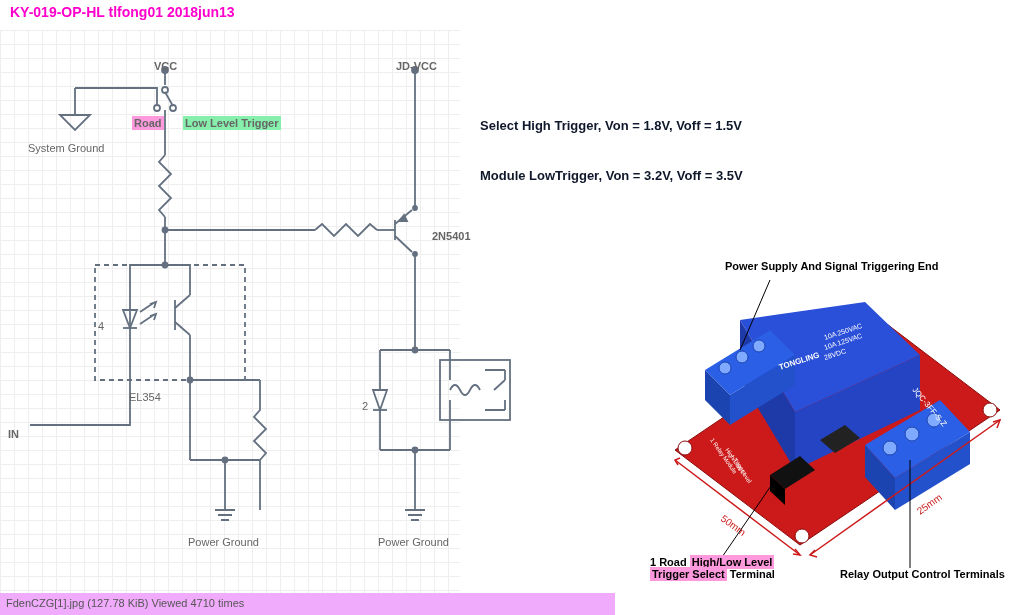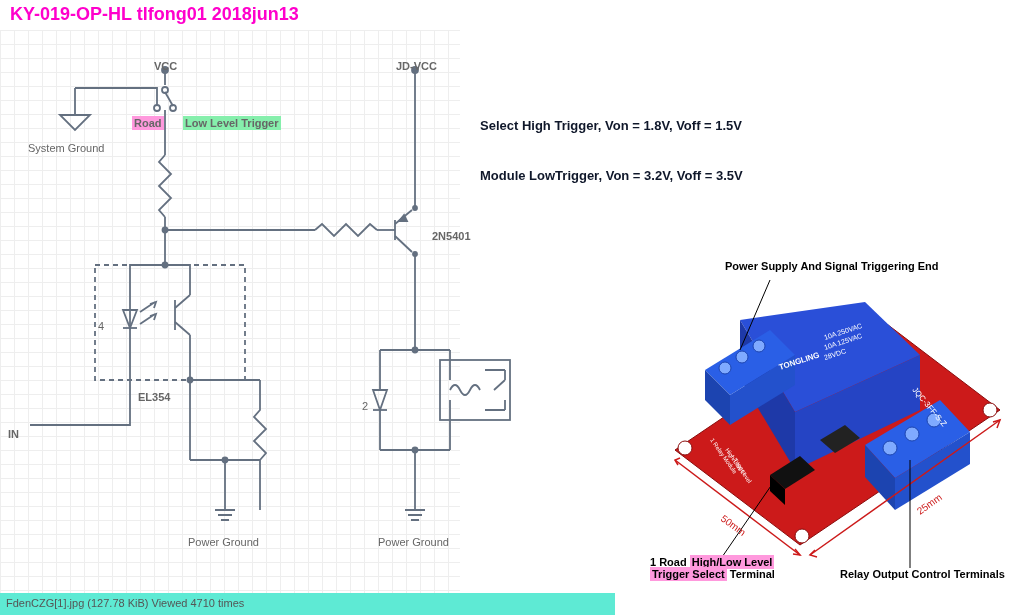--- a/index.html
+++ b/index.html
@@ -1,30 +1,30 @@
 <!DOCTYPE html>
 <html><head>
 <meta charset="utf-8">
 <style>
   * { box-sizing: border-box; margin: 0; padding: 0; }
   body { font-family: Arial, sans-serif; background: #fff; width: 1024px; height: 615px; position: relative; overflow: hidden; }
-  .title { position: absolute; top: 4px; left: 10px; color: #ff00cc; font-weight: bold; font-size: 18px; }
+  .title { position: absolute; top: 4px; left: 10px; color: #ff00cc; font-weight: bold; font-size: 14px; }
   .grid-area { position: absolute; top: 30px; left: 0; width: 460px; height: 565px;
     background-image: linear-gradient(#eee 1px, transparent 1px), linear-gradient(90deg, #eee 1px, transparent 1px);
     background-size: 14px 14px; }
   .schematic { position: absolute; top: 30px; left: 0; width: 560px; height: 565px; }
   .wire { stroke: #647080; stroke-width: 1.8; fill: none; }
   .dashed { stroke-dasharray: 5,4; }
   .lbl { position: absolute; font-size: 11px; color: #666; font-weight: bold; margin-top: 8px; }
   .hl-pink { background: #ff99dd; padding: 1px 2px; }
   .hl-yellow { background: #86efac; padding: 1px 2px; }
   .info-green { position: absolute; color: #0f172a; font-weight: bold; font-size: 13px; }
   .photo-area { position: absolute; top: 260px; left: 620px; width: 400px; height: 330px; }
   .ptxt { position: absolute; font-size: 11px; color: #000; font-weight: bold; }
-  .footer { position: absolute; bottom: 0; left: 0; width: 615px; height: 22px; background: #5eead4; font-size: 11px; color: #555; padding: 4px 6px; }
+  .footer { position: absolute; bottom: 0; left: 0; width: 615px; height: 22px; background: #f0abfc; font-size: 11px; color: #555; padding: 4px 6px; }
 </style>
 </head>
 <body>
 
 <div class="title">KY-019-OP-HL tlfong01 2018jun13</div>
 
 <div class="grid-area"></div>
 
 <div class="schematic">
 <svg width="560" height="565">
@@ -119,21 +119,21 @@
   </g>
 </svg>
 
 
 <span class="lbl" style="top:22px;left:154px">VCC</span>
 <span class="lbl" style="top:22px;left:396px">JD-VCC</span>
 <span class="lbl" style="top:104px;left:28px;font-weight:normal">System Ground</span>
 <span class="lbl" style="top:79px;left:132px"><span class="hl-pink">Road</span></span>
 <span class="lbl" style="top:79px;left:183px"><span class="hl-yellow">Low Level Trigger</span></span>
 <span class="lbl" style="top:390px;left:8px">IN</span>
-<span class="lbl" style="top:353px;left:138px;font-weight:bold">EL354</span>
+<span class="lbl" style="top:353px;left:129px;font-weight:normal">EL354</span>
 <span class="lbl" style="top:192px;left:432px;font-weight:bold">2N5401</span>
 <span class="lbl" style="top:282px;left:98px;font-weight:normal">4</span>
 <span class="lbl" style="top:362px;left:362px;font-weight:normal">2</span>
 <span class="lbl" style="top:498px;left:188px;font-weight:normal">Power Ground</span>
 <span class="lbl" style="top:498px;left:378px;font-weight:normal">Power Ground</span>
 </div>
 
 <div class="info-green" style="top:118px;left:480px">Select High Trigger, Von = 1.8V, Voff = 1.5V</div>
 <div class="info-green" style="top:168px;left:480px">Module LowTrigger, Von = 3.2V, Voff = 3.5V</div>
 

